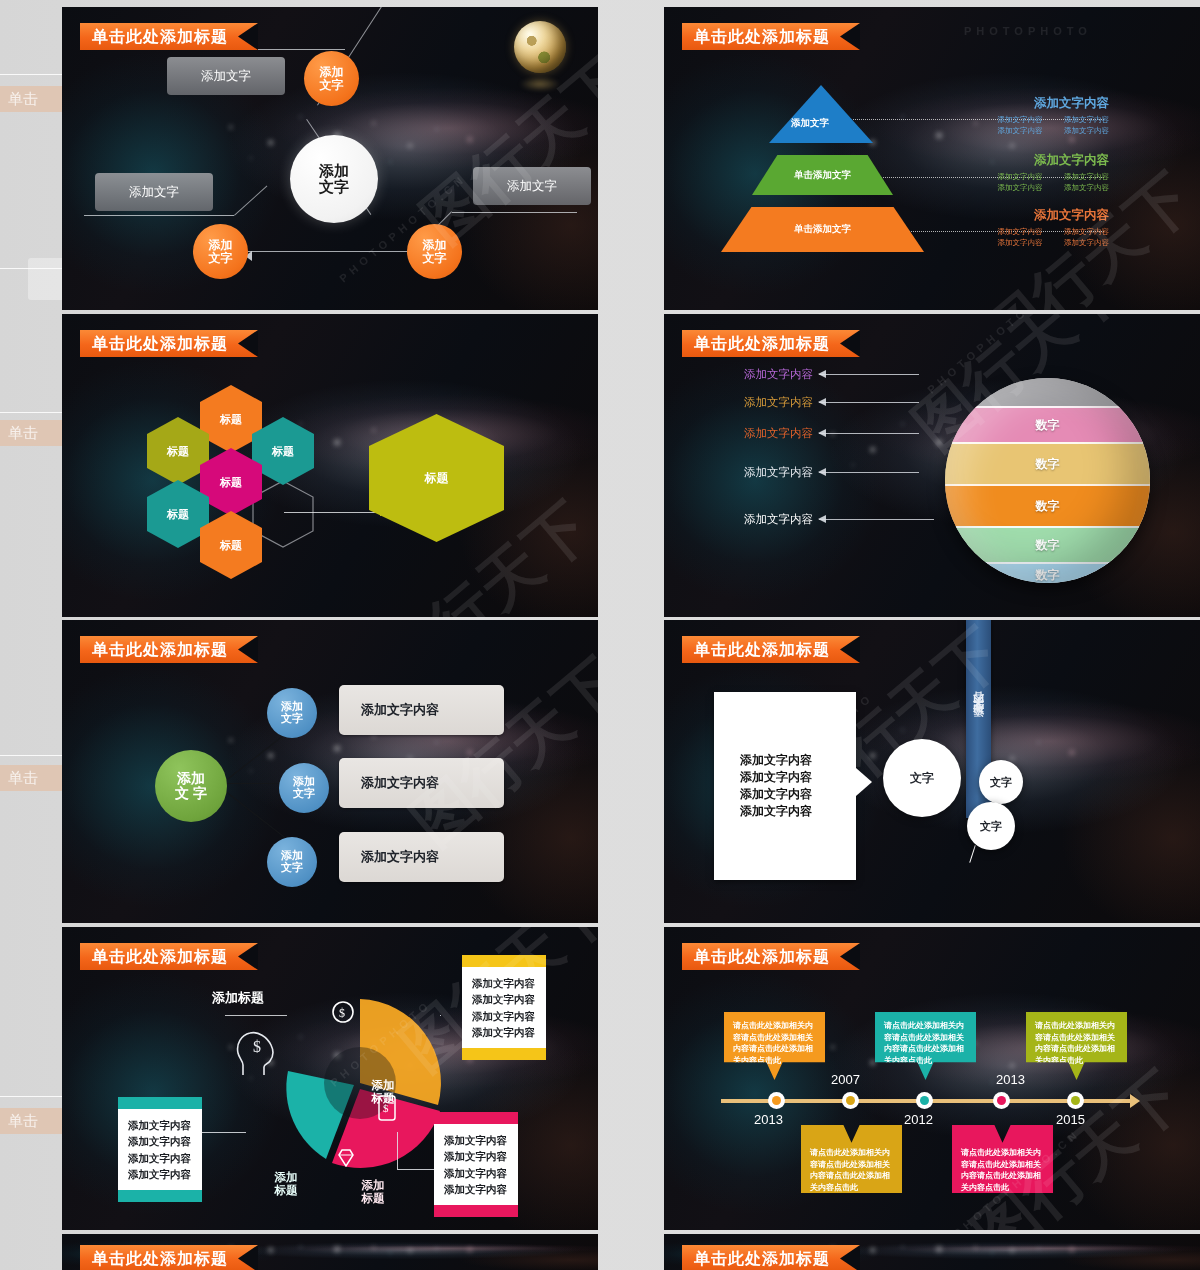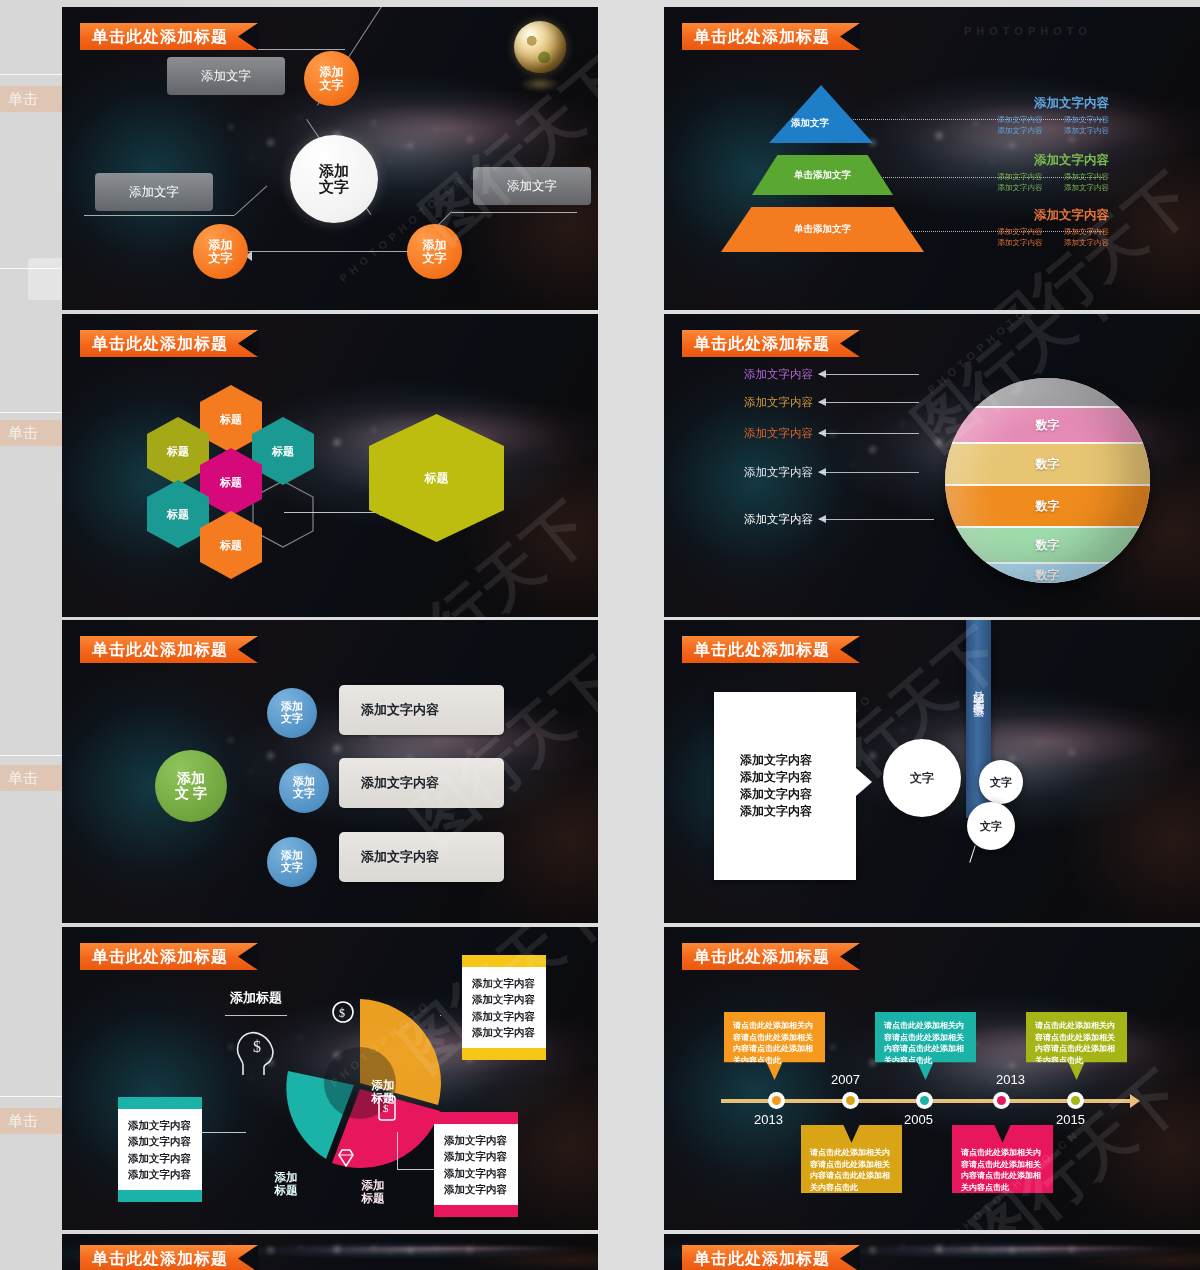--- a/index.html
+++ b/index.html
@@ -529,21 +529,21 @@
         </div>
     <div class="pin" style="left:308px;top:225px;height:18px;transform:rotate(18deg)"></div>
 
     <div class="wm big rot" style="left:110px;top:60px">图行天下</div>
     <div class="wm small rot" style="left:95px;top:110px">PHOTOPHOTO</div>
   </div>
 
   <div class="slide sl" style="top:927px">
     <div class="ribbon">单击此处添加标题</div>
 
-    <div class="sub-title" style="left:168px;top:62px">添加标题</div>
+    <div class="sub-title" style="left:150px;top:62px">添加标题</div>
     <div class="sub-rule" style="left:163px;top:88px;width:62px"></div>
 
     <svg class="headicon" style="left:172px;top:100px" width="42" height="50" viewBox="0 0 42 50">
       <path d="M30 48 V40 c0 -3 4 -3 6 -6 c3 -4 4 -10 1 -16 C33 10 24 4 16 6 C7 8 2 17 4 26 c1 5 5 8 5 12 v10" fill="none" stroke="#e6e9ee" stroke-width="1.6"></path>
       <text x="19" y="25" font-size="16" fill="#e6e9ee" font-family="Liberation Serif, serif">$</text>
     </svg>
 
     <div class="donutwrap" style="left:200px;top:58px;width:196px;height:196px">
       <svg width="196" height="196" viewBox="0 0 196 196">
 
@@ -639,21 +639,21 @@
         </div>
     <div class="tnode" style="left:329px;top:165px">
           <i style="background:#e8175d"></i>
         </div>
     <div class="tnode" style="left:403px;top:165px">
           <i style="background:#a5b518"></i>
         </div>
 
     <div class="tyear" style="left:90px;top:185px">2013</div>
     <div class="tyear" style="left:167px;top:145px">2007</div>
-    <div class="tyear" style="left:240px;top:185px">2005</div>
+    <div class="tyear" style="left:240px;top:185px">2012</div>
     <div class="tyear" style="left:332px;top:145px">2013</div>
     <div class="tyear" style="left:392px;top:185px">2015</div>
 
     <div class="tcard up" style="left:60px;top:85px;width:101px;height:68px;background:#f59a1e">请点击此处添加相关内容请点击此处添加相关内容请点击此处添加相关内容点击此</div>
     <div class="tcard dn" style="left:137px;top:198px;width:101px;height:68px;background:#d9a516">请点击此处添加相关内容请点击此处添加相关内容请点击此处添加相关内容点击此</div>
     <div class="tcard up" style="left:211px;top:85px;width:101px;height:68px;background:#1bb2a8">请点击此处添加相关内容请点击此处添加相关内容请点击此处添加相关内容点击此</div>
     <div class="tcard dn" style="left:288px;top:198px;width:101px;height:68px;background:#e8175d">请点击此处添加相关内容请点击此处添加相关内容请点击此处添加相关内容点击此</div>
     <div class="tcard up" style="left:362px;top:85px;width:101px;height:68px;background:#a5b518">请点击此处添加相关内容请点击此处添加相关内容请点击此处添加相关内容点击此</div>
 
     <div class="wm big rot" style="left:290px;top:196px">图行天下</div>

